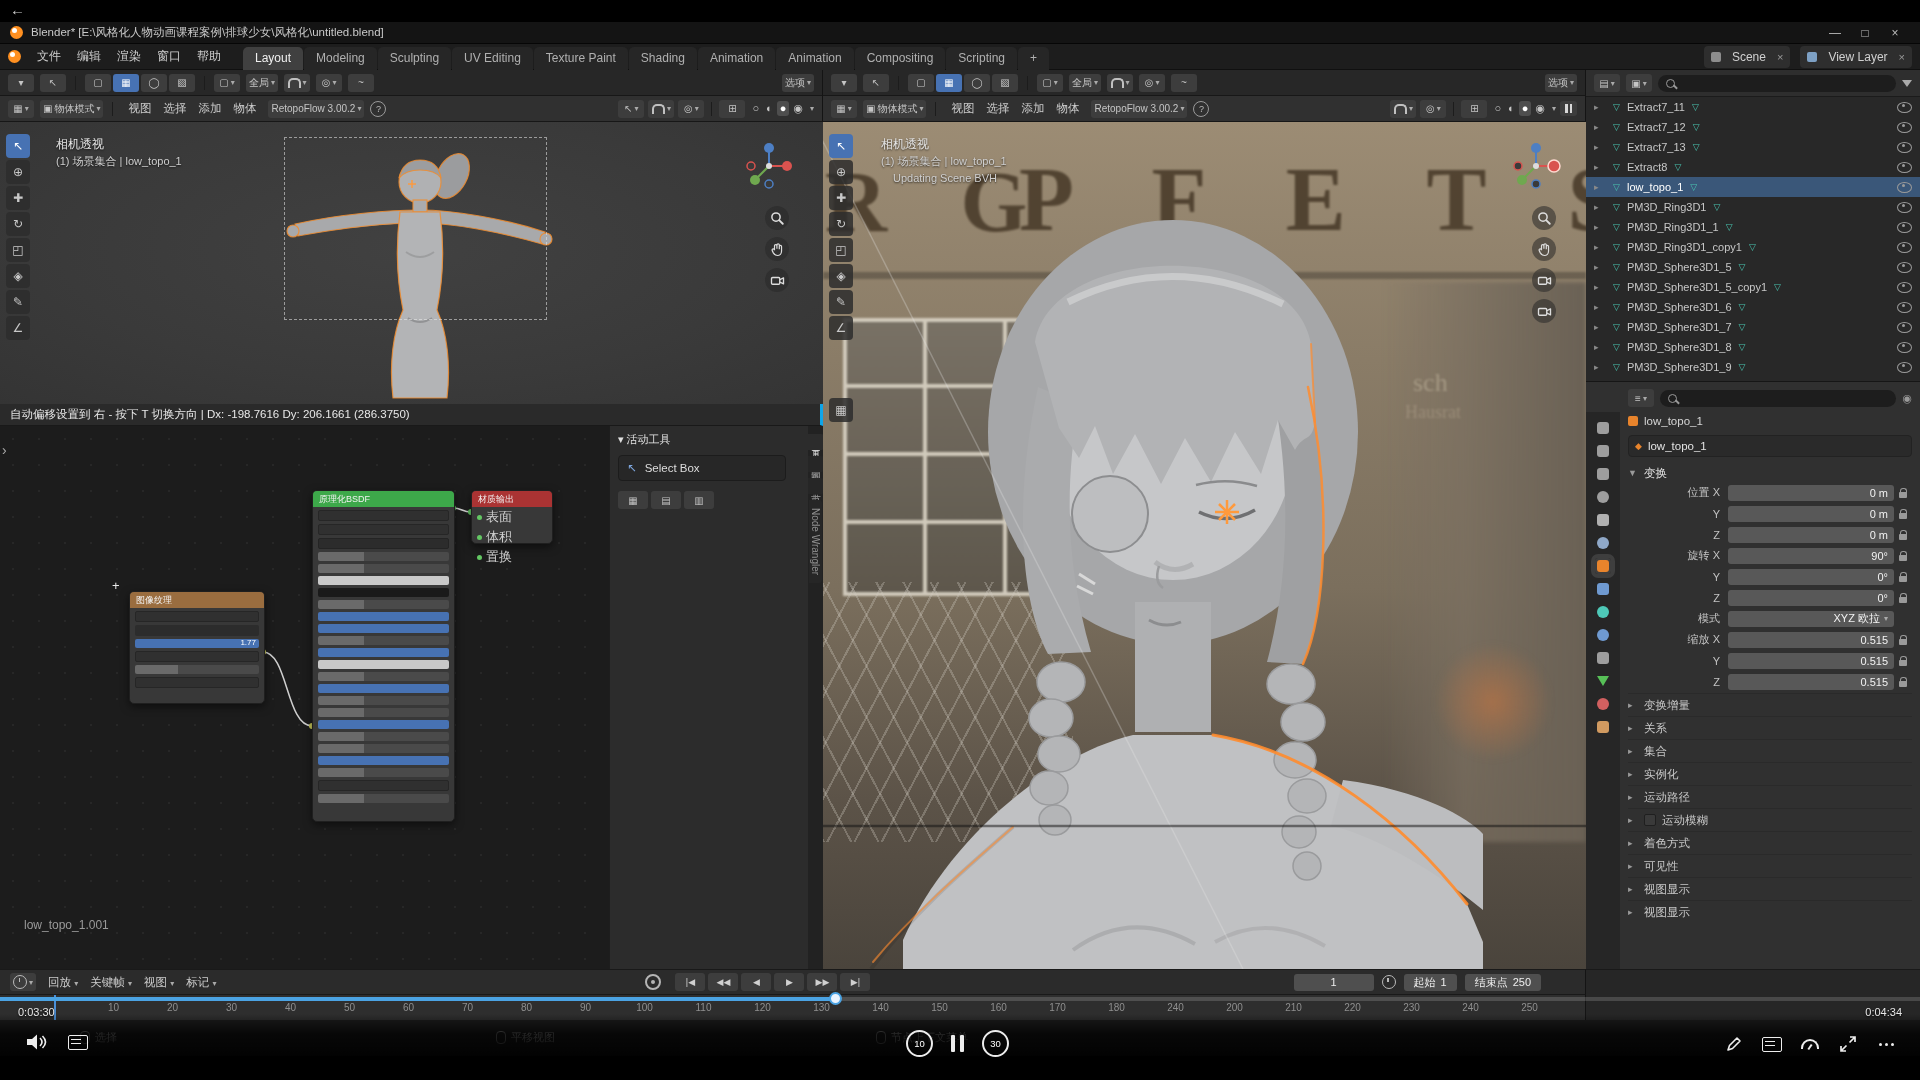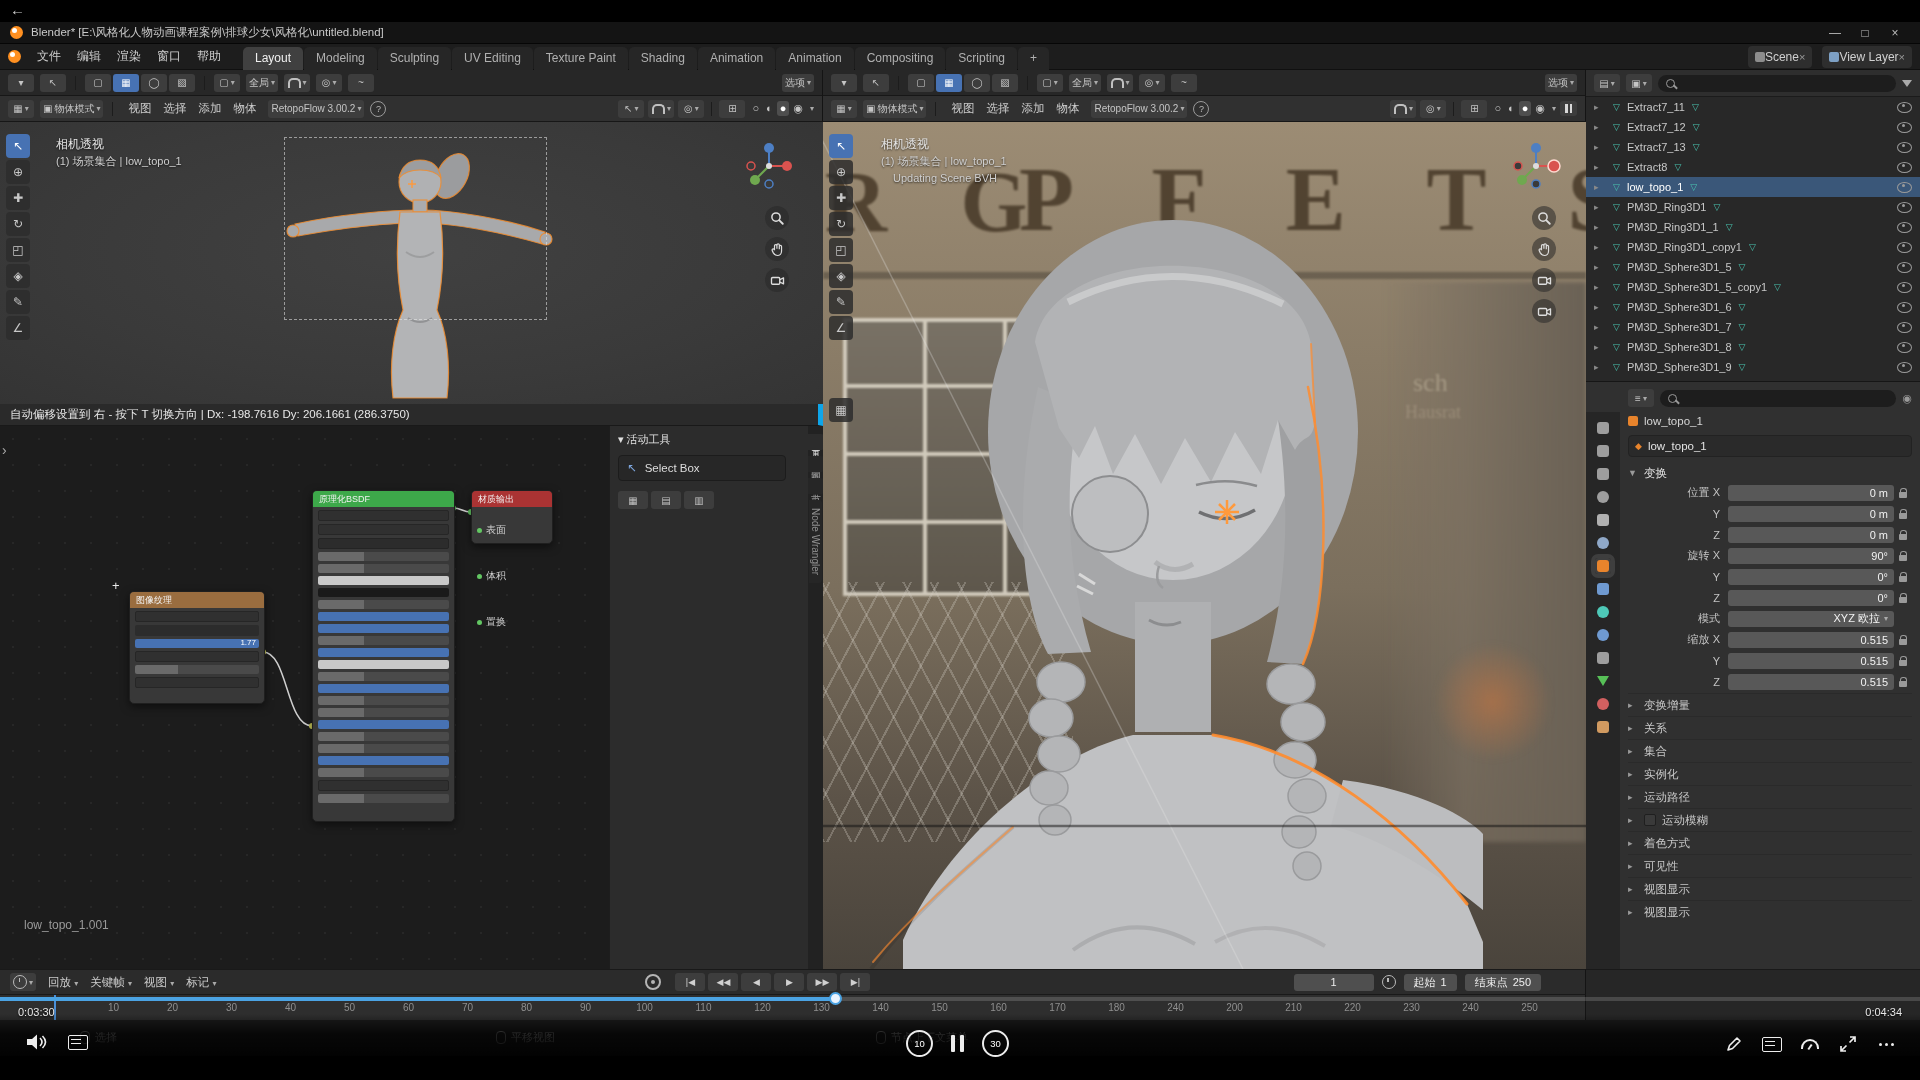--- a/index.html
+++ b/index.html
@@ -14,21 +14,21 @@
   .blogo::after{content:"";position:absolute;left:2px;top:2px;width:5px;height:5px;border-radius:50%;background:#fff;}
   .titletext{font-size:11.5px;color:#c9c9c9;white-space:nowrap;}
   .winbtns{margin-left:auto;display:flex;}
   .winbtn{width:30px;text-align:center;color:#bbb;font-size:12px;}
   .topbar{left:0;top:44px;width:1920px;height:26px;background:#1d1d1d;display:flex;align-items:center;padding:0 8px;box-sizing:border-box;border-bottom:1px solid #101010;}
   .menu-item{padding:2px 8px;color:#cccccc;font-size:12px;border-radius:3px;white-space:nowrap;}
   .menu-item.sm{padding:1px 6px;font-size:11.5px;}
   .tabs{display:flex;align-items:flex-end;margin-left:14px;height:26px;}
   .tab{padding:4px 12px 5px;font-size:12px;color:#b0b0b0;background:#262626;border-radius:5px 5px 0 0;margin-right:1px;white-space:nowrap;}
   .tab.active{background:#404040;color:#f0f0f0;}
-  .chip{display:flex;align-items:center;gap:0;background:#2e2e2e;border-radius:4px;padding:2px 7px;height:18px;}
+  .chip{display:flex;align-items:center;gap:11px;background:#2e2e2e;border-radius:4px;padding:2px 7px;height:18px;}
   .chip .ci{width:10px;height:10px;background:#8d8d8d;border-radius:2px;flex:0 0 auto;}
   .chip .cx{color:#999;font-size:11px;}
   
   .hrow{display:flex;align-items:center;gap:6px;padding:0 8px;box-sizing:border-box;background:#272727;border-bottom:1px solid #171717;border-right:1px solid #141414;}
   .hrowB{background:#303030;}
   .icobtn{min-width:20px;height:18px;background:#3d3d3d;border-radius:3px;display:flex;align-items:center;justify-content:center;color:#c5c5c5;font-size:10px;padding:0 3px;gap:2px;}
   .icobtn.blue{background:#4772b3;color:#fff;}
   .cv{font-size:8px;color:#aaa;}
   .sep{width:1px;height:14px;background:#1c1c1c;margin:0 3px;}
   .magnet{width:9px;height:8px;border:2px solid #c0c0c0;border-bottom:none;border-radius:5px 5px 0 0;}
@@ -52,36 +52,36 @@
   .photoletters{font-family:"Liberation Serif","DejaVu Serif",serif;font-weight:bold;color:#463827;opacity:.85;filter:blur(1.2px);white-space:nowrap;}
   .pwin{border:4px solid #d9d3c5;background:
      linear-gradient(rgba(255,255,255,.08),rgba(0,0,0,.15)),#6b6458;filter:blur(1px);opacity:.9;}
   .pwin .mull-v{position:absolute;top:0;bottom:0;width:4px;background:#d9d3c5;}
   .pwin .mull-h{position:absolute;left:0;right:0;height:4px;background:#d9d3c5;}
   .fence{background:
     repeating-linear-gradient(62deg, rgba(210,205,195,.30) 0 2px, transparent 2px 24px),
     repeating-linear-gradient(-62deg, rgba(210,205,195,.30) 0 2px, transparent 2px 24px);
     filter:blur(.6px);}
   
-  .nodehint{left:0;top:404px;width:823px;height:22px;background:#2a2a2a;border-bottom:1px solid #191919;border-right:5px solid #0ea5e9;display:flex;align-items:center;padding:0 10px;box-sizing:border-box;color:#e8e8e8;font-size:11.5px;white-space:nowrap;overflow:hidden;}
+  .nodehint{left:0;top:404px;width:823px;height:22px;background:#2a2a2a;border-bottom:1px solid #191919;border-right:3px solid #0ea5e9;display:flex;align-items:center;padding:0 10px;box-sizing:border-box;color:#e8e8e8;font-size:11.5px;white-space:nowrap;overflow:hidden;}
   .node-ed{left:0;top:426px;width:823px;height:543px;background-color:#1c1c1c;
      background-image:radial-gradient(circle,#272727 1px,transparent 1px);background-size:26px 26px;
      border-right:1px solid #141414;overflow:hidden;}
   .node{position:absolute;background:#383838;border:1px solid #1f1f1f;border-radius:5px;box-shadow:0 3px 8px rgba(0,0,0,.5);}
   .nhead{height:14px;font-size:9px;color:#f2f2f2;padding:1px 6px;border-radius:4px 4px 0 0;display:flex;align-items:center;white-space:nowrap;overflow:hidden;}
   .nrow{height:9px;margin:3px 5px;border-radius:2px;background:#4a4a4a;position:relative;}
   .nrow.blue{background:#4772b3;}
   .nrow.white{background:#c9c9c9;}
   .nrow.color{background:#1a1a1a;}
   .nrow.field{background:#303030;border:1px solid #262626;}
   .nrow.dropdown{background:#2c2c2c;border:1px solid #242424;}
   .nrow.tabs{background:#2c2c2c;display:flex;gap:2px;padding:1px;}
   .nrow.tabs i{flex:1;background:#474747;border-radius:1px;}
   .nrow .nv{position:absolute;right:3px;top:-1px;font-size:8px;color:#fff;}
-  .orow{display:flex;align-items:center;gap:4px;height:12px;padding:17px 5px;font-size:10px;color:#cfcfcf;}
+  .orow{display:flex;align-items:center;gap:4px;height:12px;padding:4px 5px;font-size:13px;color:#cfcfcf;}
   .sock{width:5px;height:5px;border-radius:50%;background:#63c763;flex:0 0 auto;}
   .nsidebar{position:absolute;left:609px;top:0;width:199px;height:543px;background:#2c2c2c;border-left:1px solid #1d1d1d;box-sizing:border-box;padding:6px 8px;}
   .ntabstrip{position:absolute;left:808px;top:0;width:15px;height:543px;background:#222;display:flex;flex-direction:column;align-items:center;padding-top:8px;box-sizing:border-box;gap:6px;}
   .vtab{writing-mode:vertical-rl;font-size:10px;color:#8f8f8f;background:#262626;border-radius:0 3px 3px 0;padding:8px 1px;white-space:nowrap;}
   .vtab.active{background:#2c2c2c;color:#ddd;}
   .toolpanel-title{font-size:11px;color:#e0e0e0;margin-bottom:8px;}
   .selectbox{display:flex;align-items:center;gap:8px;background:#272727;border:1px solid #1c1c1c;border-radius:4px;height:24px;padding:0 8px;width:150px;color:#ddd;font-size:11.5px;}
   .minirow{display:flex;gap:3px;margin-top:10px;}
   .minirow .icobtn{min-width:24px;}
   

